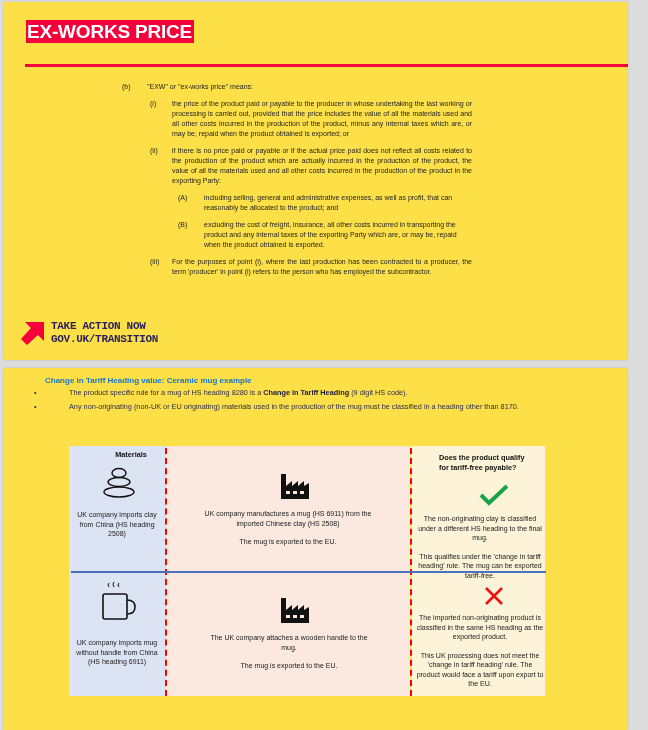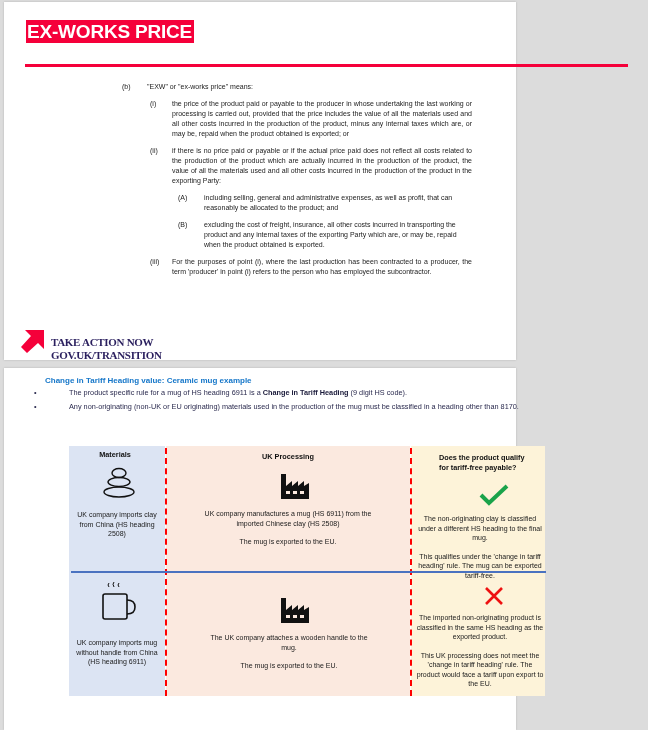--- a/index.html
+++ b/index.html
@@ -1,19 +1,19 @@
 <!DOCTYPE html>
 <html><head>
 <meta charset="utf-8">
 <style>
   * { box-sizing: border-box; margin: 0; padding: 0; }
   html, body { width: 648px; height: 730px; overflow: hidden; }
   body { background: #dcdcdc; font-family: "Liberation Sans", sans-serif; position: relative; }
 
-  .slide { position: absolute; left: 4px; width: 512px; background: #ffffff; box-shadow: 0 0 2px rgba(0,0,0,0.18); }
+  .slide { position: absolute; left: 4px; width: 623px; background: #fde047; box-shadow: 0 0 2px rgba(0,0,0,0.18); }
   #slide1 { top: 2px; height: 358px; }
   #slide2 { top: 368px; height: 362px; }
 
   
   .title-box { position: absolute; left: 22px; top: 18px; background: #f5003a; color: #fff;
     font-weight: bold; font-size: 19px; line-height: 23px; padding: 0 2px 0 1px; letter-spacing: -0.2px; }
   .red-rule { position: absolute; left: 21px; top: 62px; width: 603px; height: 3px; background: #f5003a; }
 
   .legal { position: absolute; left: 118px; top: 80px; width: 350px; font-size: 7px; line-height: 10px; color: #222; }
   .lrow { position: relative; margin-bottom: 7px; }
@@ -21,21 +21,21 @@
   .ltext { text-align: justify; }
   .lvl0 .lnum { left: 0; }
   .lvl0 .ltext { margin-left: 25px; }
   .lvl1 .lnum { left: 28px; }
   .lvl1 .ltext { margin-left: 50px; }
   .lvl2 .lnum { left: 56px; }
   .lvl2 .ltext { margin-left: 82px; text-align: left; }
 
   .brand { position: absolute; left: 17px; top: 318px; display: flex; align-items: center; }
   .brand-arrow { width: 24px; height: 24px; margin-right: 6px; }
-  .brand-text { font-family: Liberation Serif, serif; font-size: 11px; line-height: 13px; color: #2a1f5e; font-weight: bold; letter-spacing: -0.3px; margin-top: 16px; }
+  .brand-text { font-family: Liberation Mono, monospace; font-size: 11px; line-height: 13px; color: #2a1f5e; font-weight: bold; letter-spacing: -0.3px; }
 
   
   .s2-heading { position: absolute; left: 41px; top: 8px; color: #1677c9; font-weight: bold; font-size: 8px; }
   .bullets { position: absolute; left: 26px; top: 21px; width: 520px; font-size: 7.3px; color: #2a2a4e; }
   .bullet { position: relative; padding-left: 39px; margin-bottom: 7px; line-height: 7px; }
   .bullet .dot { position: absolute; left: 4px; top: 0; }
   .bullet b { color: #1a1a3a; margin-top: 40px; }
 
   .grid { position: absolute; left: 65px; top: 78px; width: 476px; height: 250px; }
   .col { position: absolute; top: 0; height: 250px; }
@@ -96,38 +96,37 @@
     </div>
   </div>
 </div>
 
 <div id="slide2" class="slide">
   <div class="s2-heading">Change in Tariff Heading value: Ceramic mug example</div>
 
   <div class="bullets">
     <div class="bullet">
       <span class="dot">•</span>
-      <span>The product specific rule for a mug of HS heading 6911 is a </span><b>Change in Tariff Heading</b><span> (9 digit HS code).</span>
+      <span>The product specific rule for a mug of HS heading 8280 is a </span><b>Change in Tariff Heading</b><span> (9 digit HS code).</span>
     </div>
     <div class="bullet">
       <span class="dot">•</span>
       <span>Any non-originating (non-UK or EU originating) materials used in the production of the mug must be classified in a heading other than 8170.</span>
     </div>
   </div>
 
   <div class="grid">
     <div class="col col-mat"></div>
     <div class="col col-proc"></div>
     <div class="col col-q"></div>
     <div class="dash dash1"></div>
     <div class="dash dash2"></div>
     <div class="hline"></div>
 
-    <div class="colhead" style="left:0;top:4px;width:92px;">Materials</div>
-    <div class="colhead" style="left:97px;top:6px;width:244px;">UK Processing</div>
+    <div class="colhead" style="left:16px;top:4px;width:92px;">Materials</div>
     <div class="colhead" style="left:370px;top:7px;width:90px;text-align:left;">Does the product qualify for tariff-free payable?</div>
 
     <svg class="icon" style="left:33px;top:21px;" width="34" height="32" viewBox="0 0 34 32">
       <ellipse cx="17" cy="6" rx="7" ry="4.5" fill="none" stroke="#111" stroke-width="1.4"></ellipse>
       <ellipse cx="17" cy="15" rx="11" ry="4.5" fill="none" stroke="#111" stroke-width="1.4"></ellipse>
       <ellipse cx="17" cy="25" rx="15" ry="5" fill="none" stroke="#111" stroke-width="1.4"></ellipse>
     </svg>
     <div class="celltext" style="left:4px;top:64px;width:88px;">UK company imports clay from China (HS heading 2508)</div>
 
     <svg class="icon" style="left:211px;top:26px;" width="30" height="28" viewBox="0 0 30 28">

